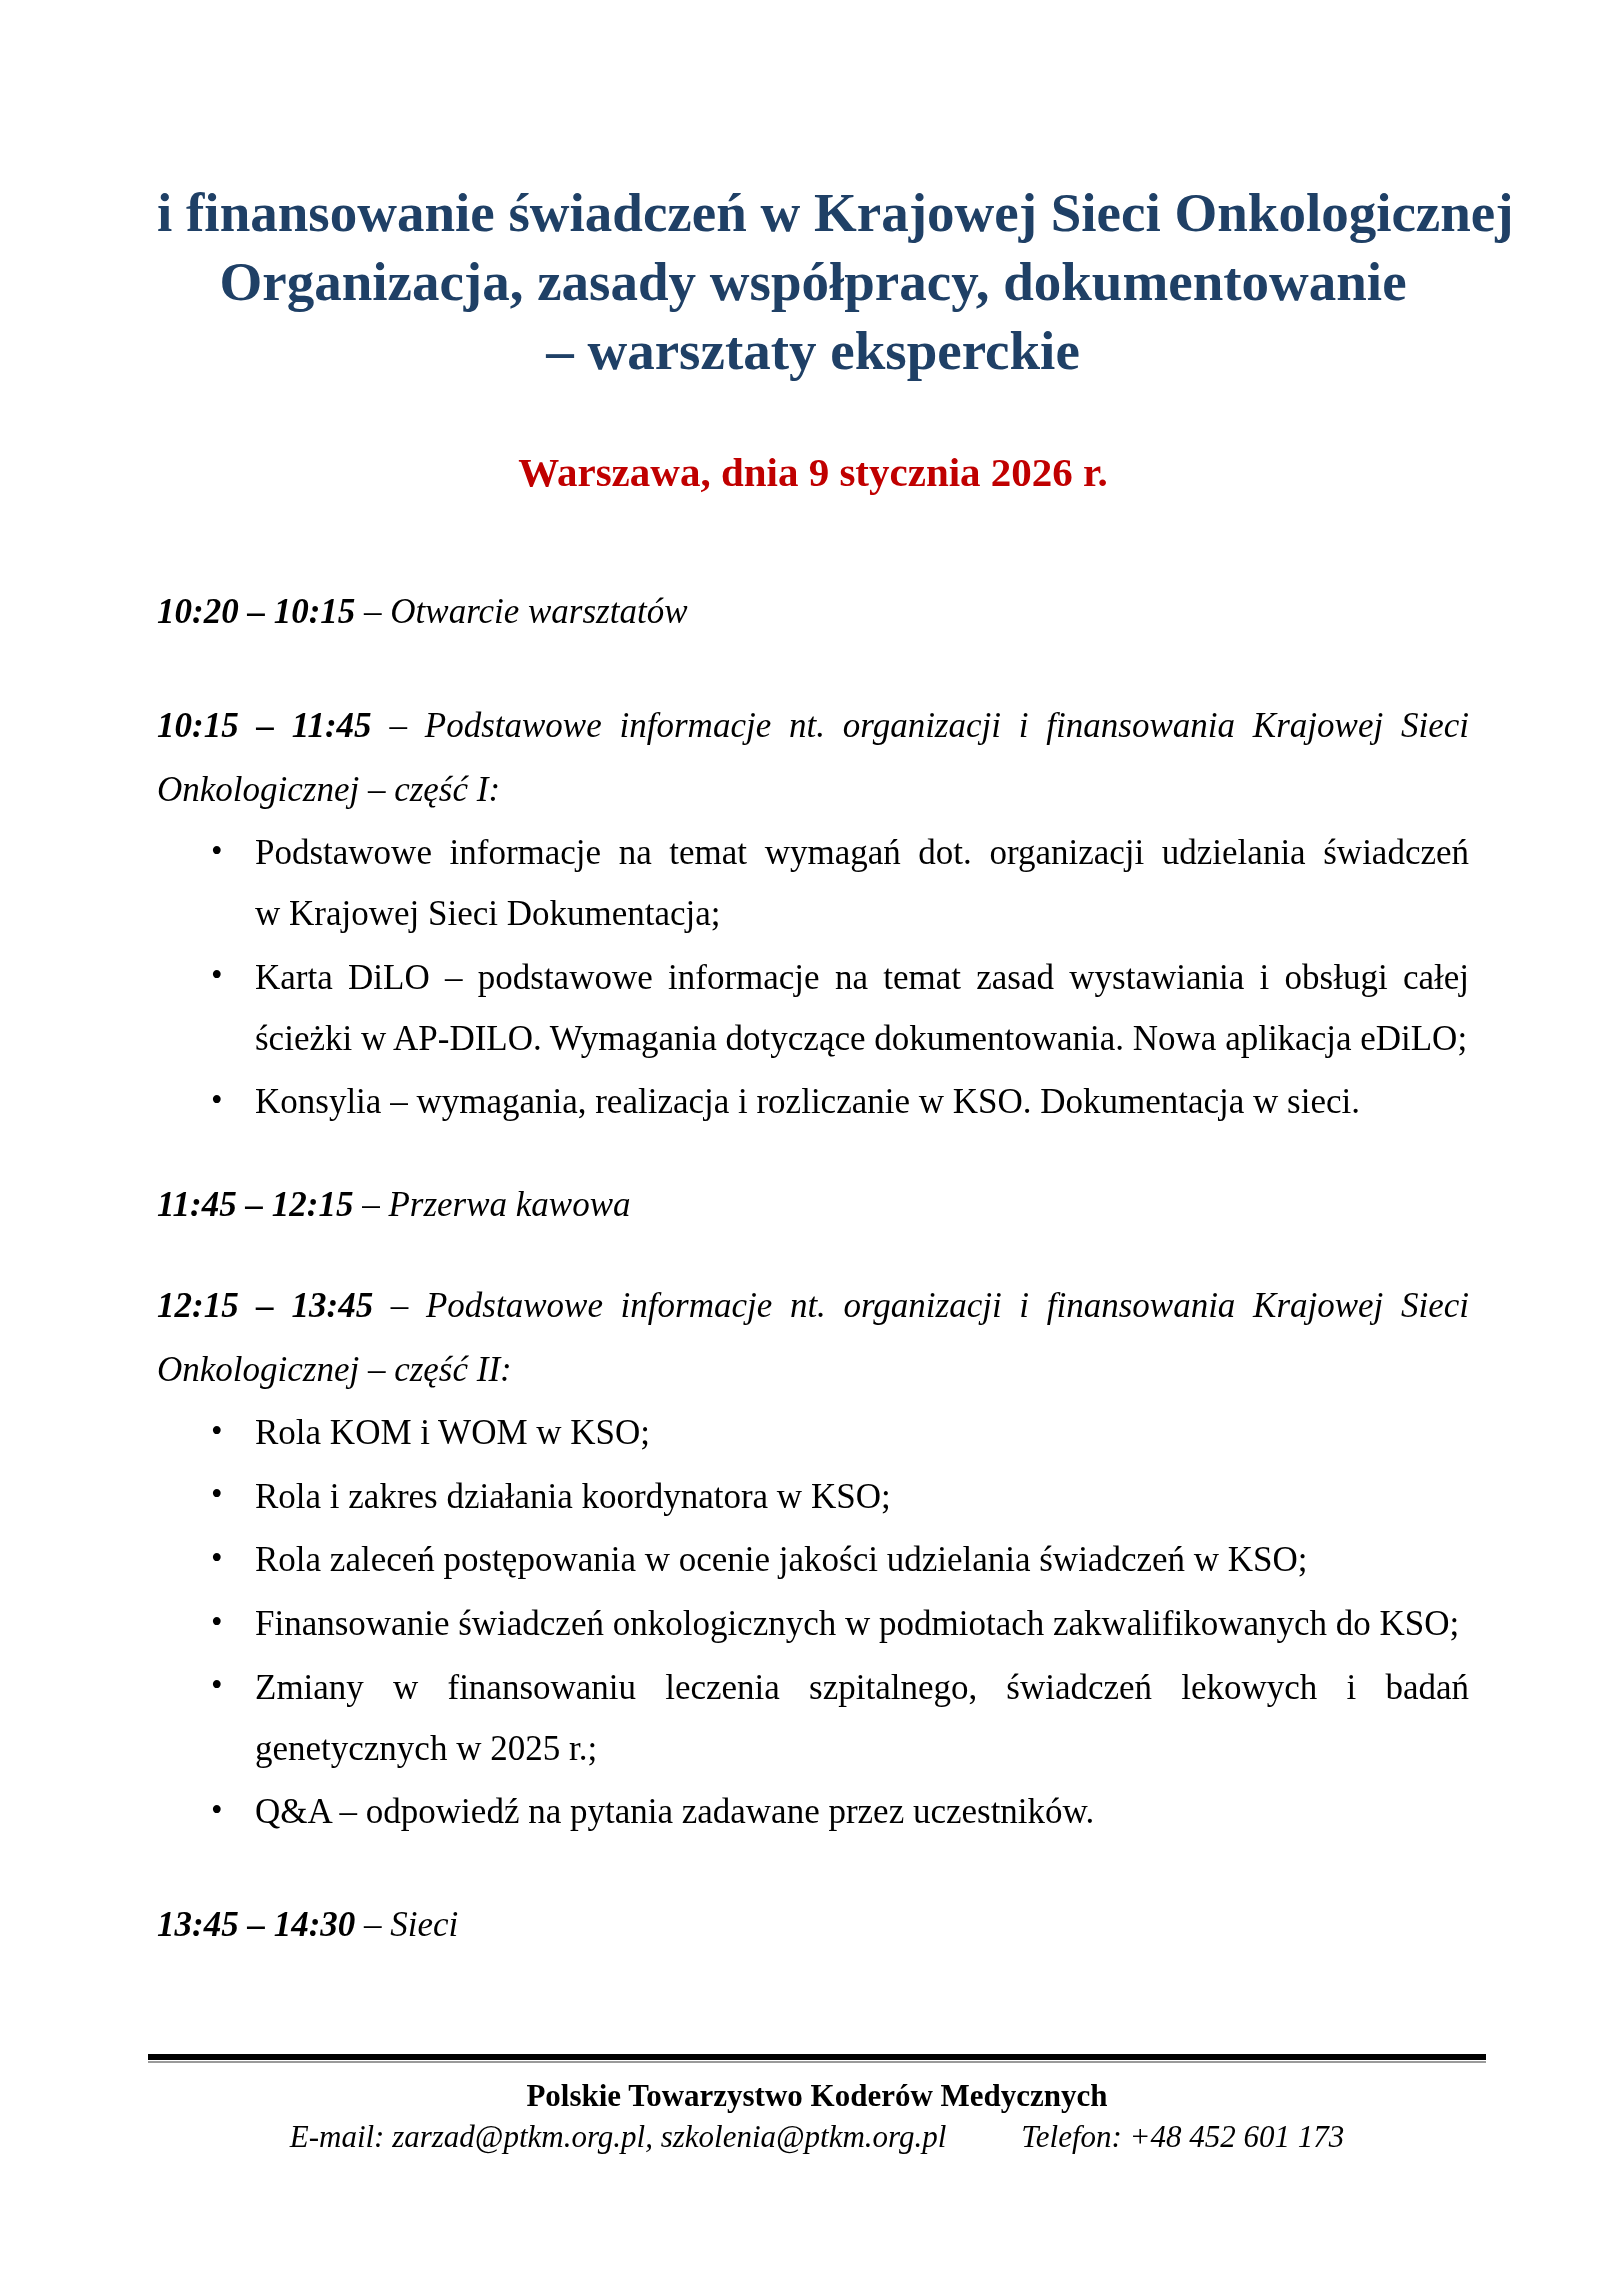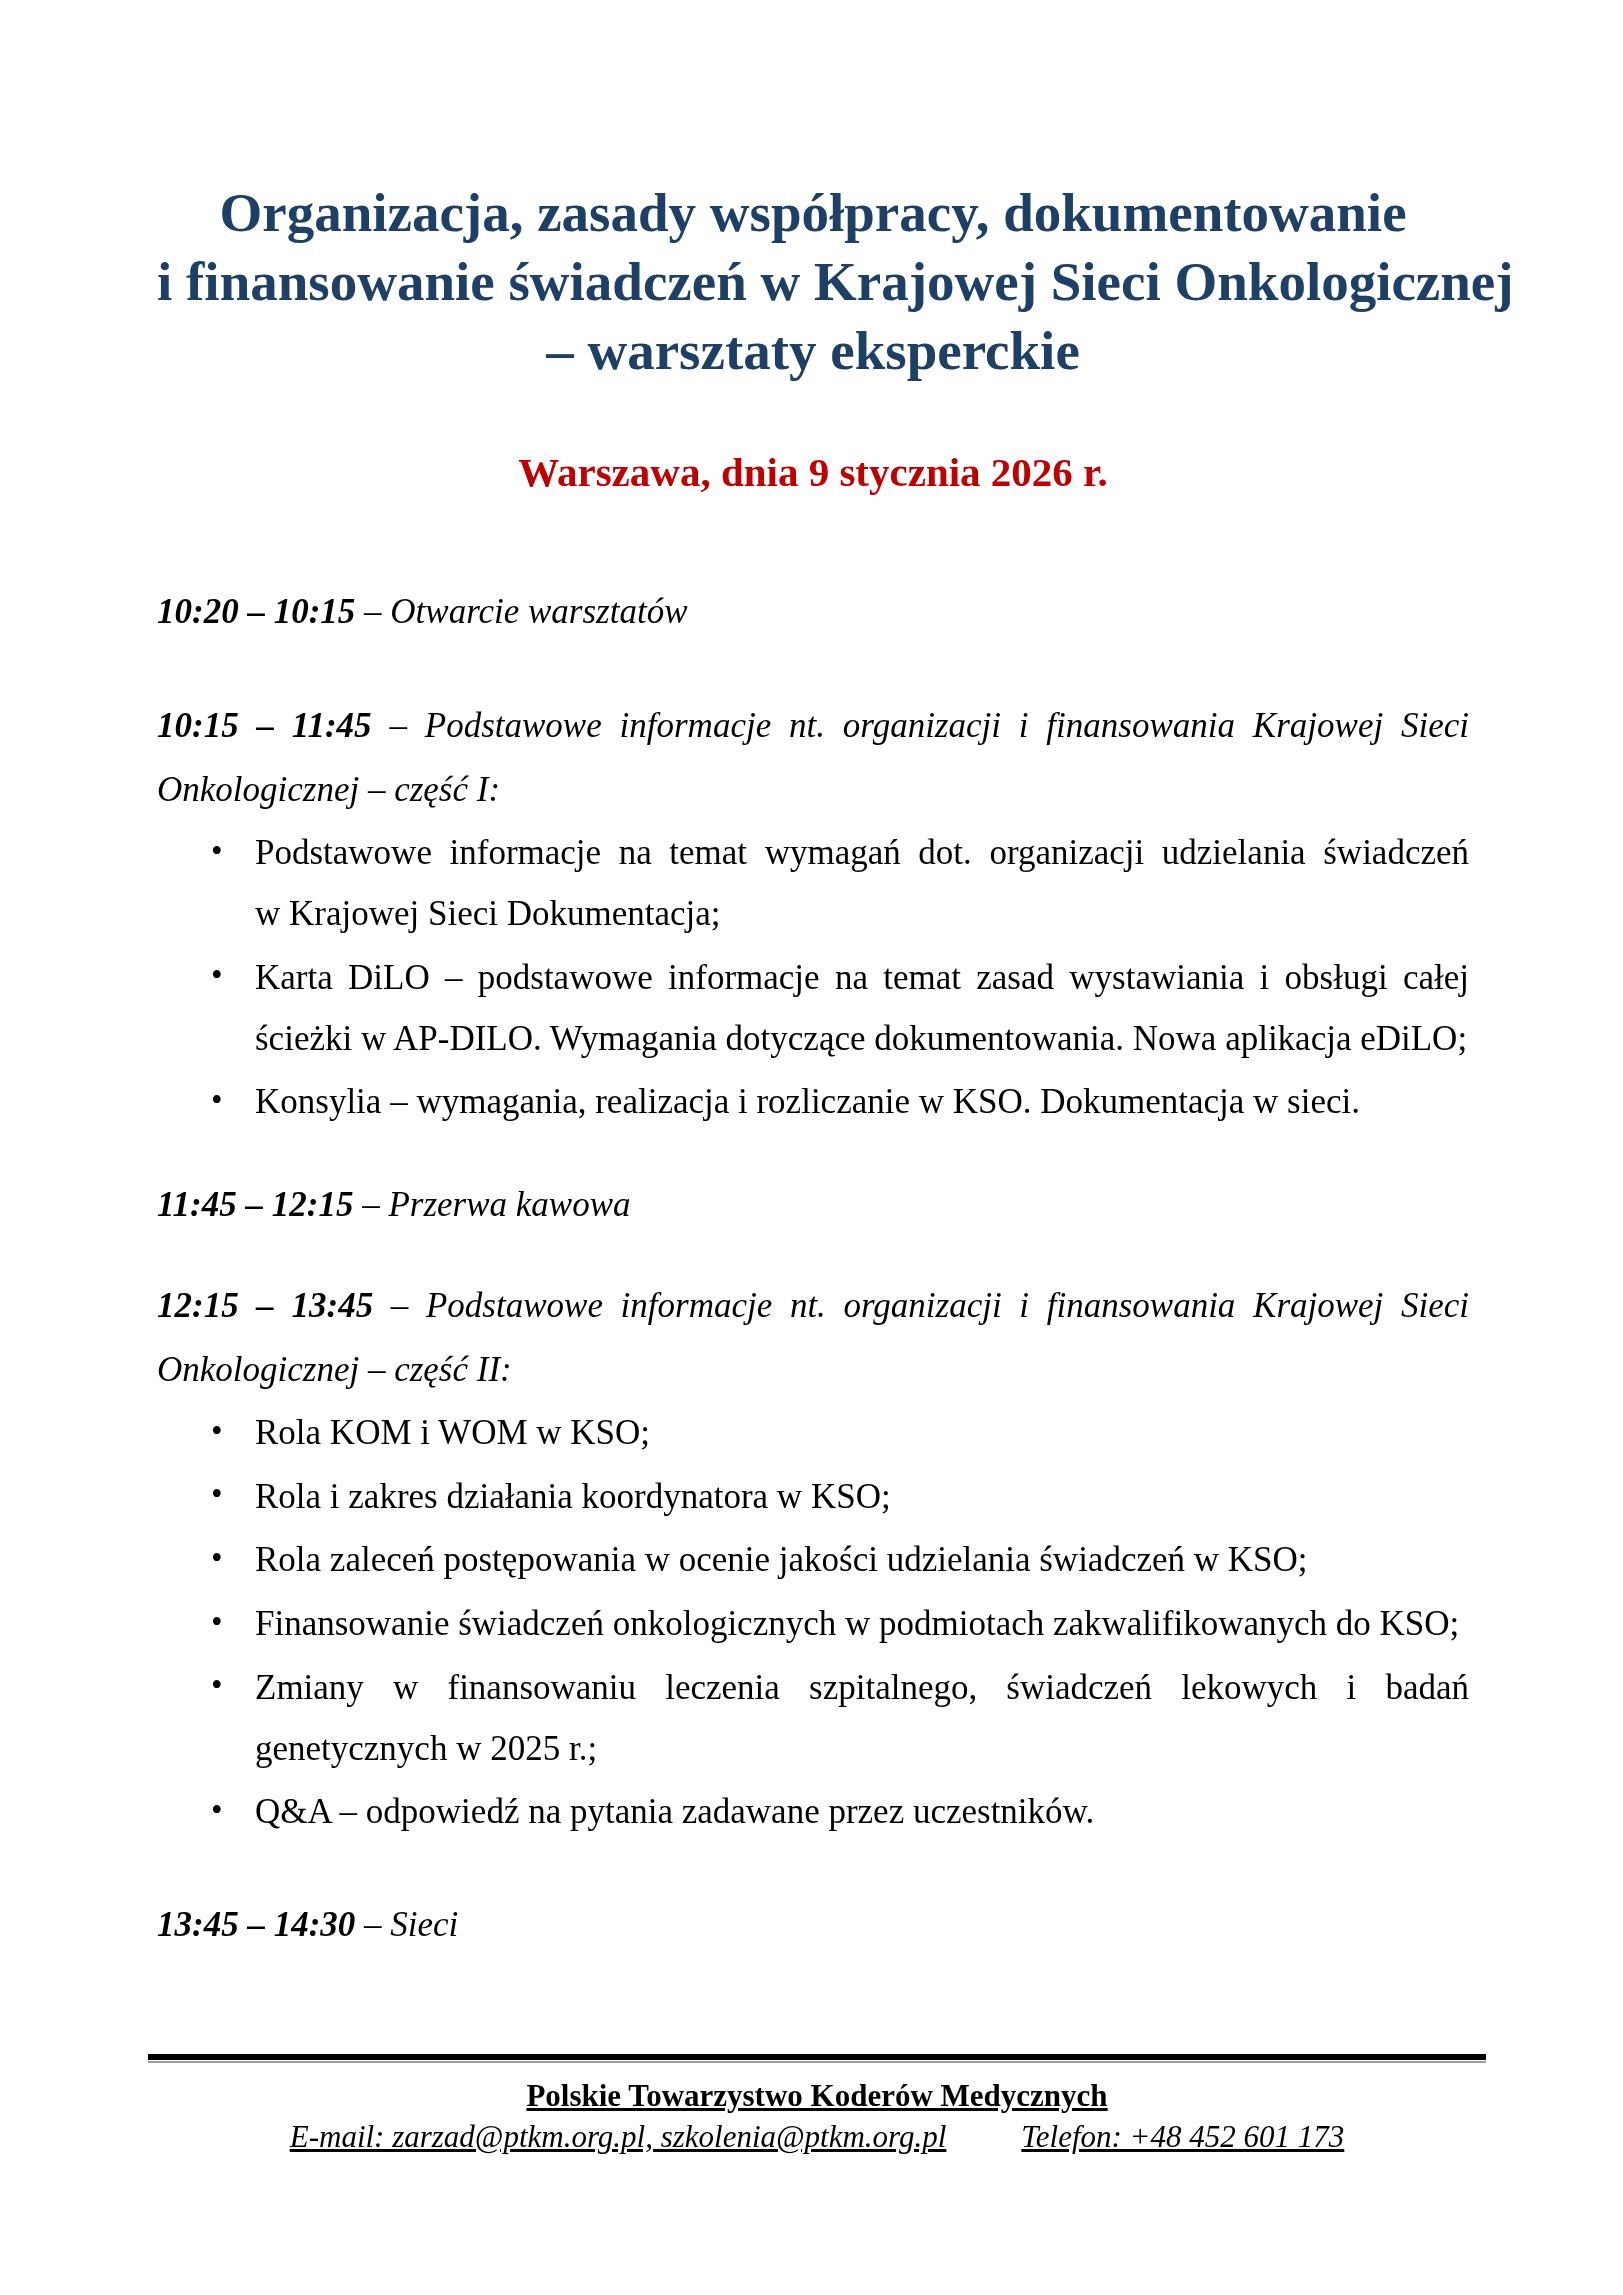--- a/index.html
+++ b/index.html
@@ -74,21 +74,20 @@
   }
   .bl { white-space: nowrap; }
   .bl.j { white-space: normal; }
 
   
   .footer {
     position: absolute;
     left: 148px;
     right: 137px;
     top: 2054px;
-    text-decoration: underline;
   }
   .rule-thick { height: 5.9px; background: #000000; }
   .rule-thin  { height: 2px; background: #9a9a9a; margin-top: 1.3px; }
   .f-line {
     text-align: center;
     font-size: 31px;
     line-height: 41px;
     white-space: nowrap;
   }
   .f-org { margin-top: 11.8px; font-weight: bold; }
@@ -96,22 +95,22 @@
   .f-addr .seg-gap  { margin-right: 41px; }
   .f-contact .seg-gap { margin-right: 75px; }
 </style>
 </head>
 <body>
 
 <div class="page">
   <div class="content">
 
     <div class="title">
+      <div class="tline">i finansowanie świadczeń w Krajowej Sieci Onkologicznej</div>
       <div class="tline">Organizacja, zasady współpracy, dokumentowanie</div>
-      <div class="tline">i finansowanie świadczeń w Krajowej Sieci Onkologicznej</div>
       <div class="tline">– warsztaty eksperckie</div>
     </div>
 
     <div class="date-line">Warszawa, dnia 9 stycznia 2026 r.</div>
 
     <div class="entry entry-1">
       <div class="line"><span class="t">10:20 – 10:15</span> <span class="sep">–</span> <span class="d">Otwarcie warsztatów</span></div>
     </div>
 
     <div class="entry entry-2">

